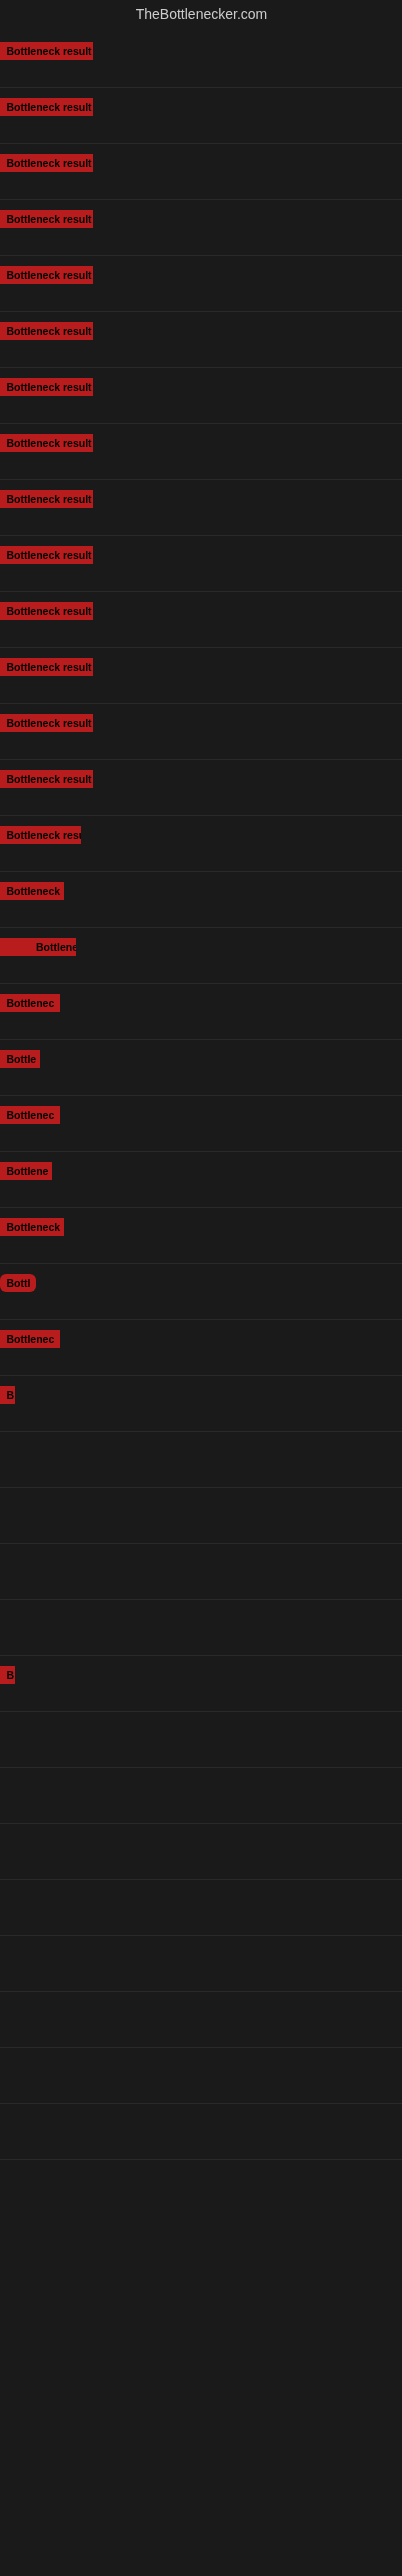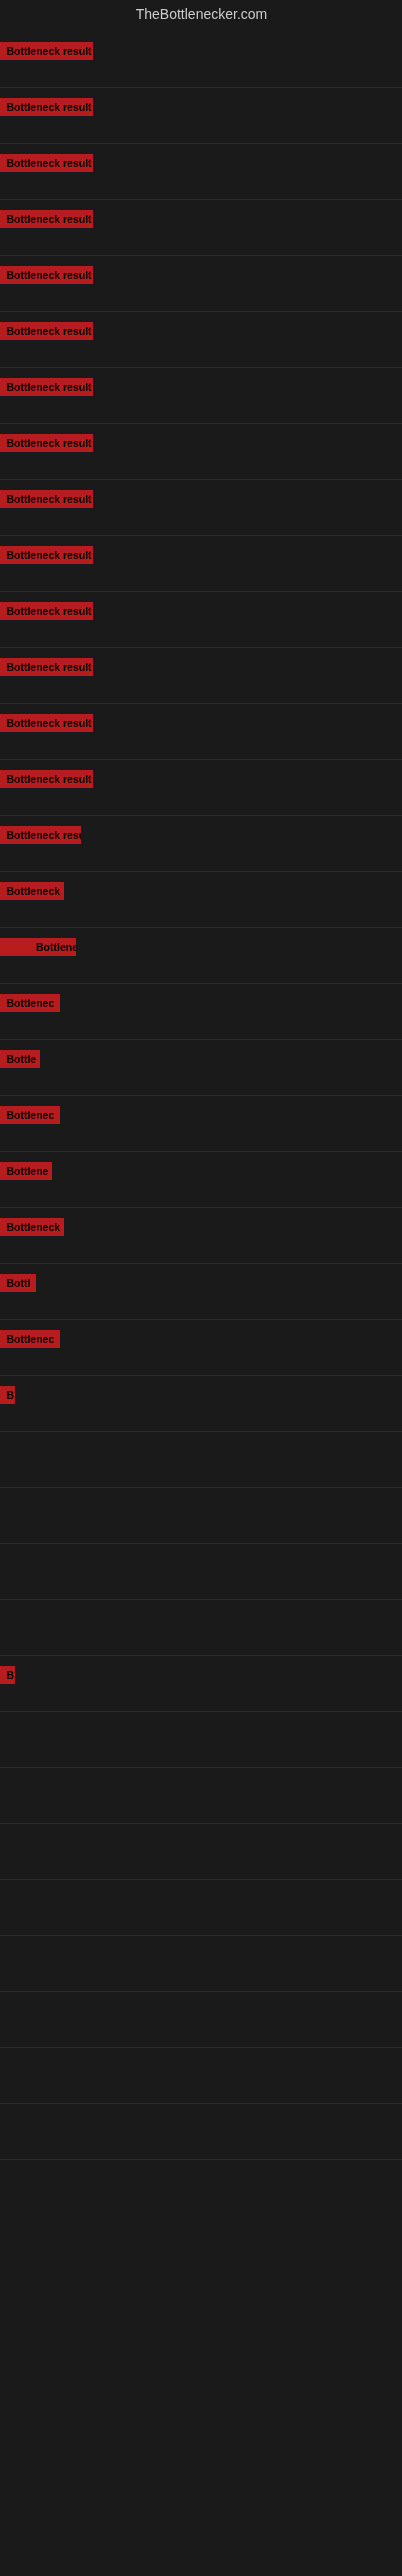--- a/index.html
+++ b/index.html
@@ -143,21 +143,21 @@
     </div>
     <div class="result-item">
       <span class="result-badge" style="max-width: 52px; overflow: hidden;">Bottlene</span>
       <div class="result-content"></div>
     </div>
     <div class="result-item">
       <span class="result-badge" style="max-width: 64px; overflow: hidden;">Bottleneck</span>
       <div class="result-content"></div>
     </div>
     <div class="result-item">
-      <span class="result-badge" style="max-width: 36px; overflow: hidden;">Bottl</span>
+      <span class="result-badge" style="max-width: 36px; overflow: hidden; border-radius: 6px;">Bottl</span>
       <div class="result-content"></div>
     </div>
     <div class="result-item">
       <span class="result-badge" style="max-width: 60px; overflow: hidden;">Bottlenec</span>
       <div class="result-content"></div>
     </div>
     <div class="result-item">
       <span class="result-badge" style="max-width: 14.5px; overflow: hidden;">B</span>
       <div class="result-content"></div>
     </div>

